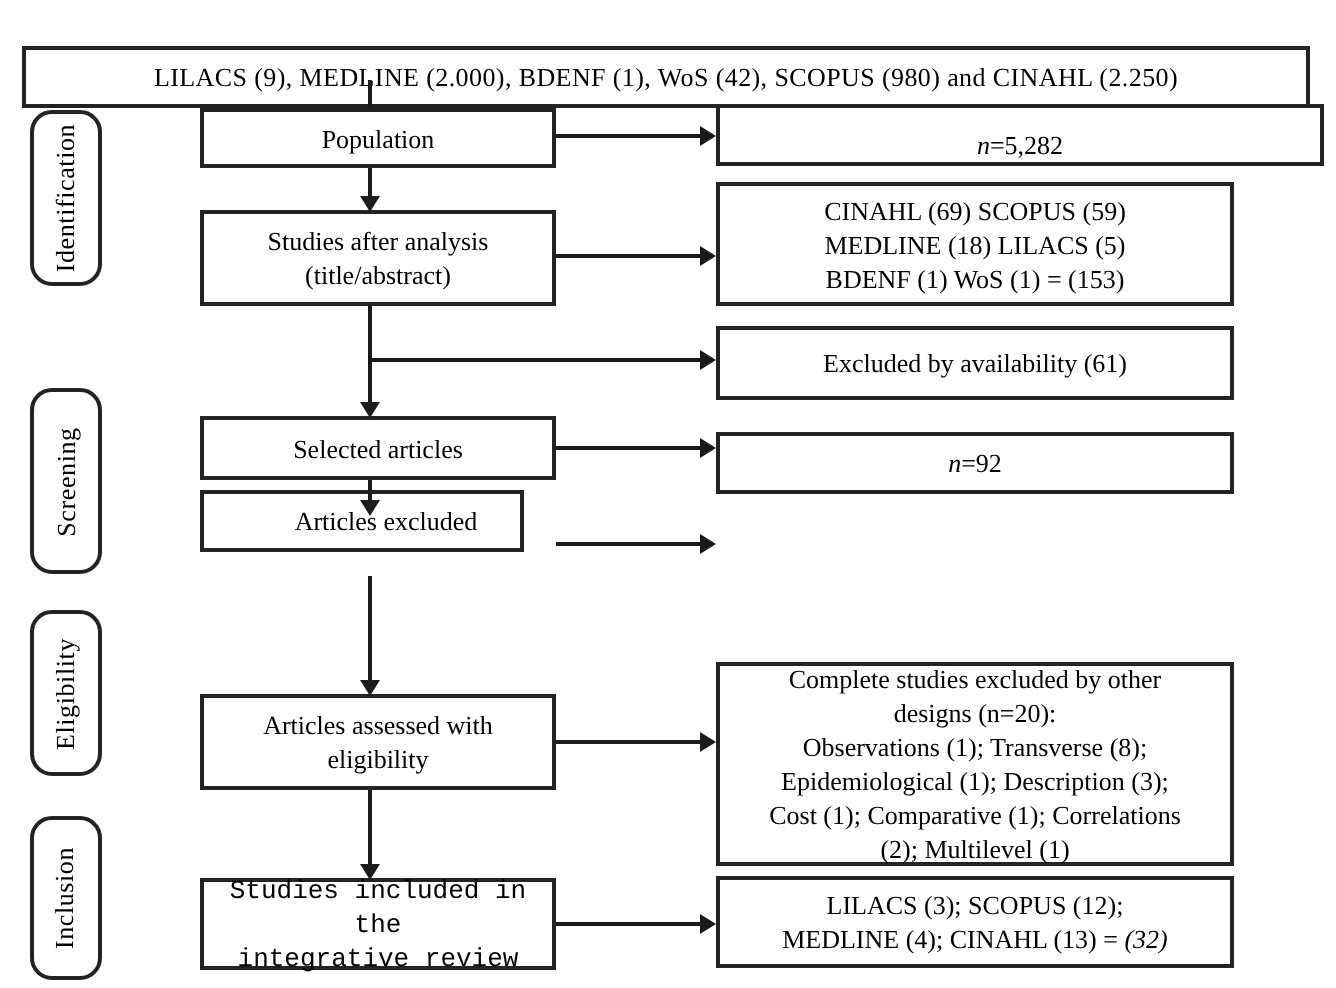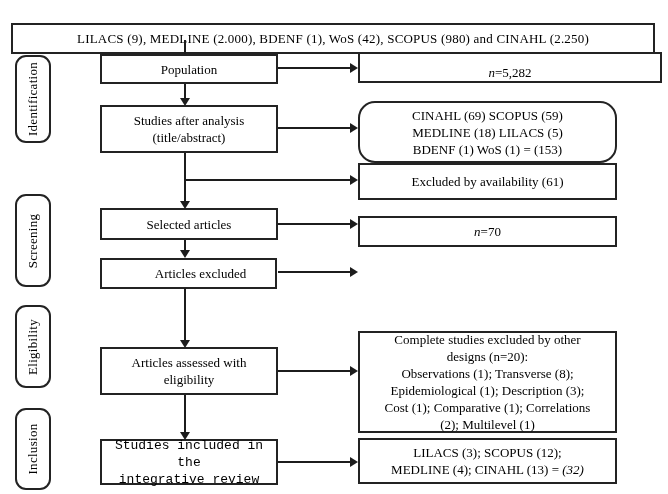--- a/index.html
+++ b/index.html
@@ -101,45 +101,45 @@
   <div class="box" style="left:100px; top:54px; width:178px; height:30px;">
     <span class="txt">Population</span>
   </div>
   <div class="box" style="left:100px; top:105px; width:178px; height:48px;">
     <span class="txt">Studies after analysis
 (title/abstract)</span>
   </div>
   <div class="box" style="left:100px; top:208px; width:178px; height:32px;">
     <span class="txt">Selected articles</span>
   </div>
-  <div class="box" style="left:100px; top:258px; width:177px; height:31px;padding-left:24px;">
+  <div class="box" style="left:100px; top:245px; width:162px; height:31px;padding-left:24px;">
     <span class="txt">Articles excluded</span>
   </div>
   <div class="box" style="left:100px; top:347px; width:178px; height:48px;">
     <span class="txt">Articles assessed with
 eligibility</span>
   </div>
   <div class="box" style="left:100px; top:439px; width:178px; height:46px;font-family:Liberation Mono, monospace;">
     <span class="txt">Studies included in the
 integrative review</span>
   </div>
 
   <div class="box" style="left:358px; top:52px; width:304px; height:31px;align-items:flex-end;">
     <span class="txt"><span class="it">n</span><span>=5,282</span></span>
   </div>
-  <div class="box" style="left:358px; top:101px; width:259px; height:62px;border-radius:17px;">
+  <div class="box" style="left:358px; top:91px; width:259px; height:62px;">
     <span class="txt">CINAHL (69) SCOPUS (59)
 MEDLINE (18) LILACS (5)
 BDENF (1) WoS (1) = (153)</span>
   </div>
   <div class="box" style="left:358px; top:163px; width:259px; height:37px;">
     <span class="txt">Excluded by availability (61)</span>
   </div>
   <div class="box" style="left:358px; top:216px; width:259px; height:31px;">
-    <span class="txt"><span class="it">n</span><span>=70</span></span>
+    <span class="txt"><span class="it">n</span><span>=92</span></span>
   </div>
   <div class="box" style="left:358px; top:331px; width:259px; height:102px;">
     <span class="txt">Complete studies excluded by other
 designs (n=20):
 Observations (1); Transverse (8);
 Epidemiological (1); Description (3);
 Cost (1); Comparative (1); Correlations
 (2); Multilevel (1)</span>
   </div>
   <div class="box" style="left:358px; top:438px; width:259px; height:46px;">

